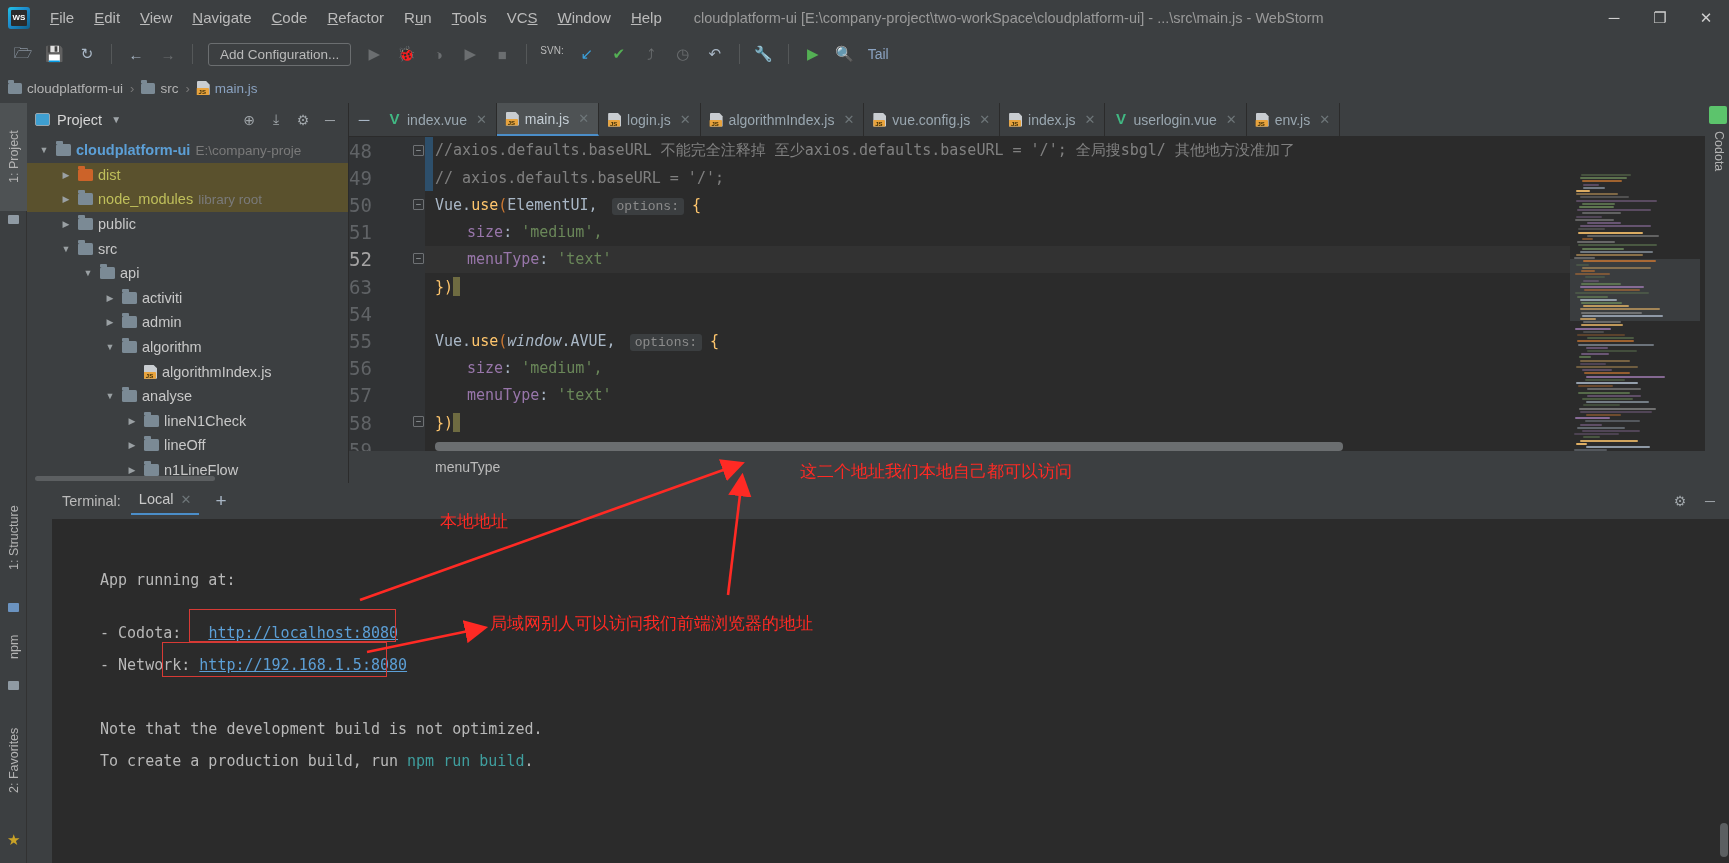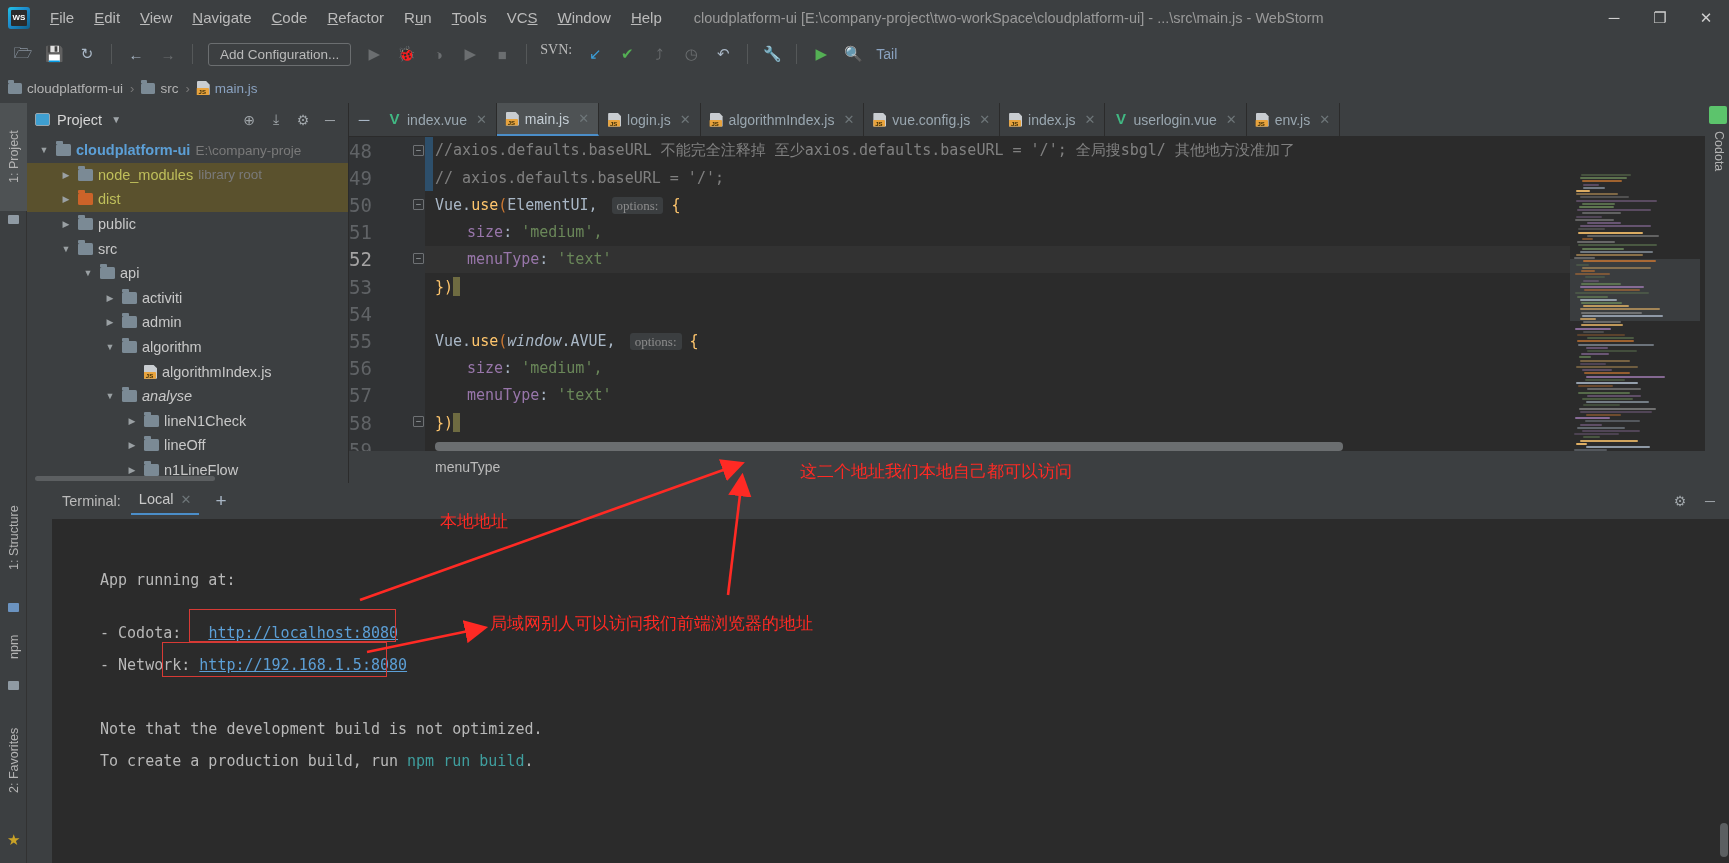--- a/index.html
+++ b/index.html
@@ -50,21 +50,21 @@
   .tb-ico {
     width: 30px; height: 28px; display: flex; align-items: center; justify-content: center;
     color: #a9b7c6; font-size: 15px; border-radius: 3px;
   }
   .tb-ico.dim { color: #6b6e70; }
   .tb-sep { width: 1px; height: 20px; background: #555859; margin: 0 7px; }
   .add-config {
     border: 1px solid #6b6e70; border-radius: 3px; color: #bbbbbb; font-size: 13.5px;
     padding: 3px 11px; margin: 0 6px; white-space: nowrap;
   }
-  .svn-lbl { color: #bbbbbb; font-size: 14px; margin: 0 6px 8px 4px; font-family: Liberation Serif, serif; }
+  .svn-lbl { color: #bbbbbb; font-size: 10px; margin: 0 6px 8px 4px; }
   .tail-lbl { color: #8aa2c0; font-size: 14px; margin-left: 6px; }
 
   
   .crumbbar {
     position: absolute; left: 0; top: 73px; width: 1729px; height: 30px;
     background: #3c3f41; display: flex; align-items: center; padding-left: 8px; gap: 4px;
   }
   .crumb { display: flex; align-items: center; gap: 5px; color: #b4b4b4; font-size: 13.5px; }
   .crumb.link { color: #8aa2c0; }
   .crumb-sep { color: #777; font-size: 13px; margin: 0 3px; }
@@ -178,21 +178,21 @@
   .ctxt { position: absolute; left: 86px; }
   .cmt { color: #808080; }
   .kw { color: #cc7832; }
   .fn { color: #ffc66d; }
   .prop { color: #9876aa; }
   .str { color: #6a8759; }
   .plain { color: #a9b7c6; }
   .ital { font-style: italic; color: #a9b7c6; }
   .hint {
     background: #3b3e40; color: #8c8c8c; font-size: 13px; padding: 1px 5px; border-radius: 3px;
-    font-family: Liberation Serif, serif;
+    font-family: Liberation Mono, monospace;
   }
   .fold {
     position: absolute; left: 64px; width: 11px; height: 11px; border: 1px solid #6e7174;
     color: #9aa0a3; font-size: 9px; line-height: 9px; text-align: center; border-radius: 1px;
   }
   .curline { position: absolute; left: 76px; width: 1289px; height: 27.2px; background: #323232; }
   .caret { display: inline-block; width: 7px; height: 19px; background: #6e6b41; vertical-align: -4px; }
   .selbar { position: absolute; left: 76px; width: 8px; background: #2d4f6b; }
   .ed-hscroll {
     position: absolute; left: 86px; bottom: 32px; width: 908px; height: 9px;
@@ -367,28 +367,28 @@
     </div>
     <div class="tree" id="tree-root">
         <div class="trow" style="padding-left: 10px;">
           <span class="tw d"></span>
           <span class="tfolder"></span>
           <span class="tname proj">cloudplatform-ui</span>
           <span class="tmeta">E:\company-proje</span>
         </div>
         <div class="trow sel-a" style="padding-left: 32px;">
           <span class="tw r"></span>
+          <span class="tfolder orange"></span>
+          <span class="tname yellow">dist</span>
+        </div>
+        <div class="trow sel-a" style="padding-left: 32px;">
+          <span class="tw r"></span>
           <span class="tfolder"></span>
           <span class="tname yellow">node_modules</span>
           <span class="tmeta">library root</span>
-        </div>
-        <div class="trow sel-a" style="padding-left: 32px;">
-          <span class="tw r"></span>
-          <span class="tfolder orange"></span>
-          <span class="tname yellow">dist</span>
         </div>
         <div class="trow" style="padding-left: 32px;">
           <span class="tw r"></span>
           <span class="tfolder"></span>
           <span class="tname ">public</span>
         </div>
         <div class="trow" style="padding-left: 32px;">
           <span class="tw d"></span>
           <span class="tfolder"></span>
           <span class="tname ">src</span>
@@ -411,21 +411,21 @@
         <div class="trow" style="padding-left: 76px;">
           <span class="tw d"></span>
           <span class="tfolder"></span>
           <span class="tname ">algorithm</span>
         </div>
         <div class="trow" style="padding-left: 98px;">
           <span class="tw"></span>
           <span class="jsico"></span>
           <span class="tname ">algorithmIndex.js</span>
         </div>
-        <div class="trow" style="padding-left: 76px; font-style: italic;">
+        <div class="trow" style="padding-left: 76px;">
           <span class="tw d"></span>
           <span class="tfolder"></span>
           <span class="tname ">analyse</span>
         </div>
         <div class="trow" style="padding-left: 98px;">
           <span class="tw r"></span>
           <span class="tfolder"></span>
           <span class="tname ">lineN1Check</span>
         </div>
         <div class="trow" style="padding-left: 98px;">
@@ -518,21 +518,21 @@
         <span class="lnum">51</span>
         <span class="ctxt" style="left:118px"><span class="prop">size</span><span class="plain">:</span> <span class="str">'medium',</span></span>
       </div>
 
       <div class="codeline" style="top:108.8px;">
         <span class="lnum cur">52</span>
         <span class="ctxt" style="left:118px"><span class="prop">menuType</span><span class="plain">:</span> <span class="str">'text'</span></span>
       </div>
 
       <div class="codeline" style="top:136px;">
-        <span class="lnum">53</span>
+        <span class="lnum">63</span>
         <span class="fold" style="top:143px;">−</span>
         <span class="ctxt"><span class="fn">})</span><span class="caret"></span></span>
       </div>
 
       <div class="codeline" style="top:163.2px;">
         <span class="lnum">54</span>
       </div>
 
       <div class="codeline" style="top:190.4px;">
         <span class="lnum">55</span>

